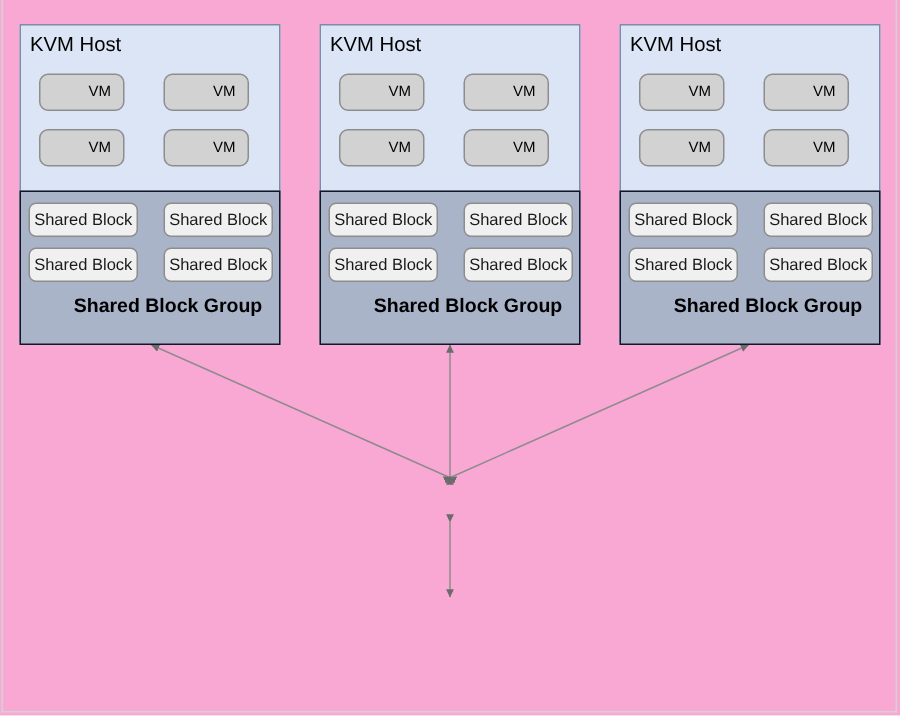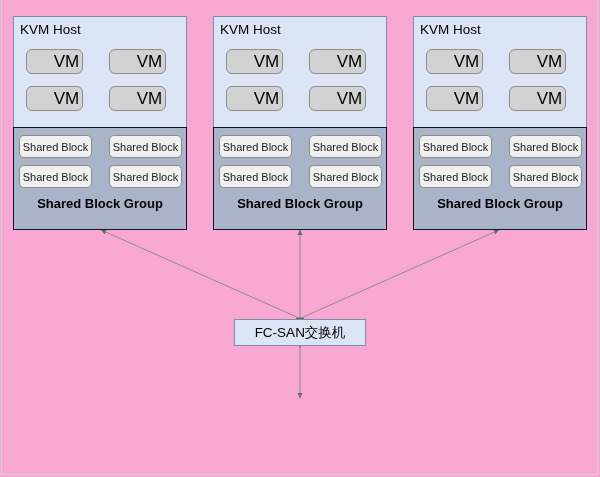--- a/index.html
+++ b/index.html
@@ -58,21 +58,21 @@
     height: 81px;
   }
   .vm {
     position: absolute;
     width: 57px;
     height: 25px;
     background: #d2d2d2;
     border: 1px solid #8d8d8d;
     border-radius: 6px;
     box-sizing: border-box;
-    font-size: 17px;
+    font-size: 10px;
     color: #000000;
     display: flex;
     align-items: center;
     justify-content: center;
     padding-left: 24px;
   }
   .vm.c0 { left: 12px; }
   .vm.c1 { left: 95px; }
   .vm.r0 { top: 4px; }
   .vm.r1 { top: 41px; }
@@ -109,20 +109,21 @@
   .sbg-label {
     position: absolute;
     left: 0;
     top: 68px;
     width: 100%;
     text-align: center;
     font-size: 13px;
     font-weight: bold;
     color: #000000;
     white-space: nowrap;
+    padding-left: 12px;
   }
 
   
   .node {
     position: absolute;
     background: #dbe5f5;
     border: 1px solid #7e8cab;
     box-sizing: border-box;
     display: flex;
     align-items: center;
@@ -218,16 +219,15 @@
     </div>
     <div class="sbg">
       <div class="sblock r0 c0">Shared Block</div>
       <div class="sblock r0 c1">Shared Block</div>
       <div class="sblock r1 c0">Shared Block</div>
       <div class="sblock r1 c1">Shared Block</div>
       <div class="sbg-label">Shared Block Group</div>
     </div>
   </div>
 
-  <div class="node" id="fc-san-switch">FC-SAN交换机</div>
 
 
 </div>
 
 </body></html>

